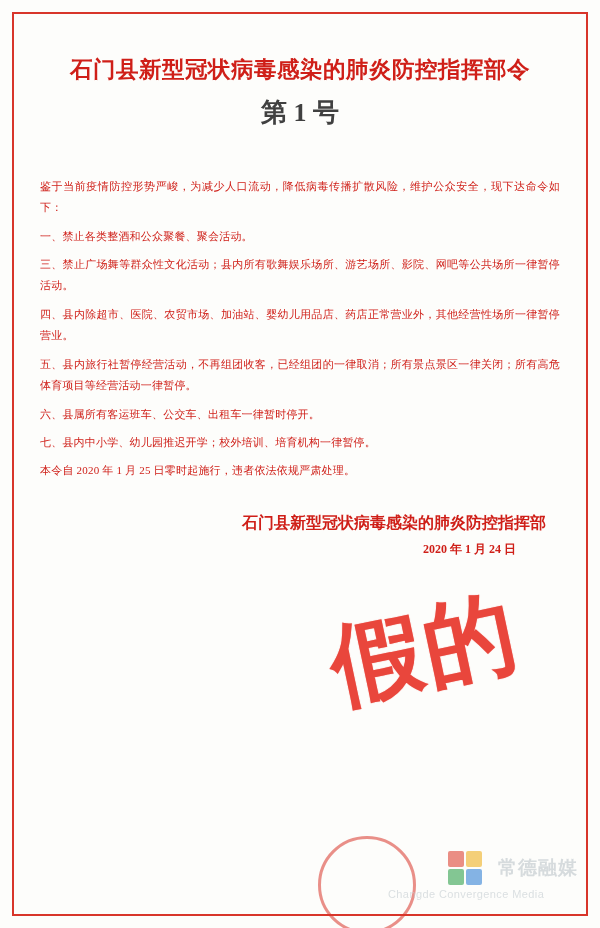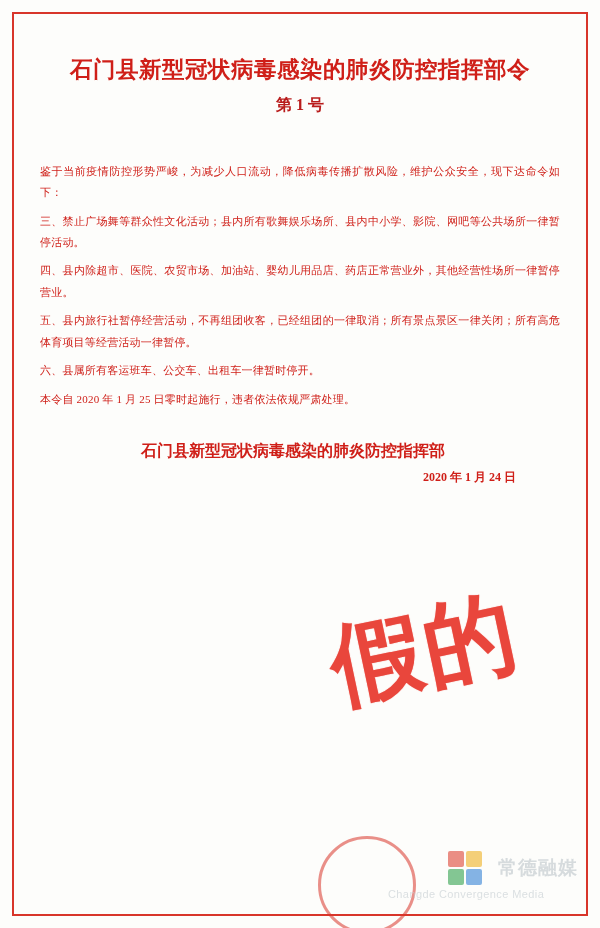--- a/index.html
+++ b/index.html
@@ -44,22 +44,22 @@
   }
   .doc-title {
     color: #cf1f18;
     font-size: 22.5px;
     font-weight: bold;
     line-height: 1.45;
     letter-spacing: 0.5px;
     font-family: "Liberation Serif", serif;
   }
   .doc-number {
-    color: #b91c1c;
-    font-size: 16px;
+    color: #404040;
+    font-size: 26px;
     font-weight: bold;
     line-height: 1.5;
     margin-top: 6px;
     font-family: "Liberation Serif", serif;
   }
   .body-block {
     margin-top: 44px;
   }
   .para {
     color: #cf1f18;
@@ -77,21 +77,20 @@
     margin-top: 26px;
     text-align: right;
     padding-right: 14px;
   }
   .signature {
     color: #cf1f18;
     font-size: 16px;
     font-weight: bold;
     line-height: 1.9;
     font-family: "Liberation Serif", serif;
-    text-align: center;
   }
   .sign-date {
     color: #cf1f18;
     font-size: 12px;
     font-weight: bold;
     line-height: 1.9;
     font-family: "Liberation Serif", serif;
     padding-right: 30px;
   }
   
@@ -173,24 +172,26 @@
 
   <div class="content">
 
     <div class="title-block">
       <div class="doc-title">石门县新型冠状病毒感染的肺炎防控指挥部令</div>
       <div class="doc-number">第 1 号</div>
     </div>
 
     <div class="body-block">
       <p class="para indent">鉴于当前疫情防控形势严峻，为减少人口流动，降低病毒传播扩散风险，维护公众安全，现下达命令如下：</p>
-      <p class="para">三、禁止广场舞等群众性文化活动；县内所有歌舞娱乐场所、县内中小学、影院、网吧等公共场所一律暂停活动。</p>
+      <p class="para">一、禁止各类整酒和公众聚餐、聚会活动。</p>
+      <p class="para">三、禁止广场舞等群众性文化活动；县内所有歌舞娱乐场所、游艺场所、影院、网吧等公共场所一律暂停活动。</p>
       <p class="para">四、县内除超市、医院、农贸市场、加油站、婴幼儿用品店、药店正常营业外，其他经营性场所一律暂停营业。</p>
       <p class="para">五、县内旅行社暂停经营活动，不再组团收客，已经组团的一律取消；所有景点景区一律关闭；所有高危体育项目等经营活动一律暂停。</p>
       <p class="para">六、县属所有客运班车、公交车、出租车一律暂时停开。</p>
+      <p class="para">七、县内中小学、幼儿园推迟开学；校外培训、培育机构一律暂停。</p>
       <p class="para">本令自 2020 年 1 月 25 日零时起施行，违者依法依规严肃处理。</p>
     </div>
 
     <div class="footer-block">
       <div class="signature">石门县新型冠状病毒感染的肺炎防控指挥部</div>
       <div class="sign-date">2020 年 1 月 24 日</div>
     </div>
 
   </div>
 

